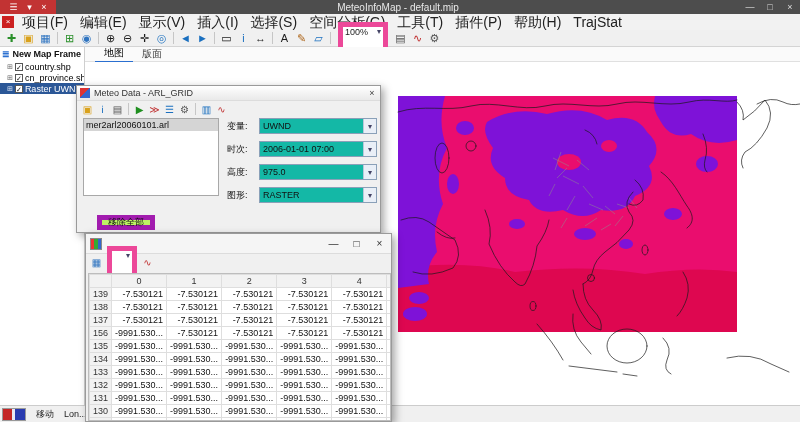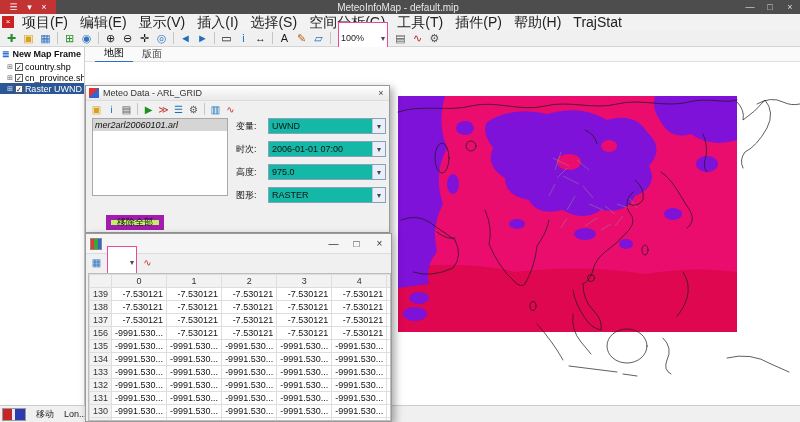--- a/index.html
+++ b/index.html
@@ -19,21 +19,21 @@
   .menubar { position:absolute; left:0; top:14px; width:800px; height:16px; background:#f2f2f2; display:flex; align-items:center; }
   .rec-stop { width:12px; height:12px; margin:0 2px; background:#cc2222; color:#fff; font-size:8px; line-height:12px; text-align:center; }
   .menu-items { display:flex; height:16px; align-items:center; }
   .menu-item { font-size:14px; color:#222; padding:0 6px; line-height:16px; white-space:nowrap; }
 
   
   .toolbar { position:absolute; left:0; top:30px; width:800px; height:17px; background:#f0f0f0; border-bottom:1px solid #d4d4d4; display:flex; align-items:center; padding-left:3px; }
   .tb-group { display:flex; align-items:center; }
   .tool-icon { width:17px; height:15px; display:flex; align-items:center; justify-content:center; font-size:11px; line-height:15px; }
   .tb-sep { width:1px; height:12px; background:#c6c6c6; margin:0 3px; }
-  .zoom-combo { width:50px; height:32px; background:#fff; border:1px solid #ec4899; display:flex; align-items:center; justify-content:space-between; font-size:9px; padding:0 2px; margin:0 4px; color:#222; }
+  .zoom-combo { width:50px; height:32px; background:#fff; border:5px solid #ec4899; display:flex; align-items:flex-start; justify-content:space-between; font-size:9px; padding:0 2px; margin:0 4px; color:#222; }
   .combo-arrow { color:#446; font-size:8px; }
 
   
   .toc { position:absolute; left:0; top:47px; width:85px; height:358px; background:#fff; border-right:1px solid #cfcfcf; overflow:hidden; }
   .toc-frame { display:flex; align-items:center; gap:3px; padding:2px 2px; font-size:9px; font-weight:bold; color:#111; white-space:nowrap; }
   .frame-icon { color:#2a6fd0; font-size:9px; }
   .toc-layer { display:flex; align-items:center; gap:2px; height:11px; padding-left:7px; white-space:nowrap; }
   .toc-layer.selected { background:#2b5797; color:#fff; }
   .expand-glyph { font-size:7px; color:#666; }
   .toc-layer.selected .expand-glyph { color:#dce6f5; }
@@ -55,24 +55,24 @@
 
   
   .dialog { position:absolute; background:#f0f0f0; border:1px solid #9a9a9a; box-shadow:3px 3px 8px rgba(0,0,0,0.35); }
   .dlg-titlebar { display:flex; align-items:center; background:linear-gradient(#ffffff,#e9e9e9); border-bottom:1px solid #dcdcdc; }
   .dlg-title { font-size:9px; color:#333; margin-left:4px; white-space:nowrap; }
   .dlg-close { margin-left:auto; width:16px; text-align:center; color:#444; font-size:9px; }
   .dlg-toolbar { display:flex; align-items:center; padding:1px 3px; height:16px; }
   .dlg-toolbar .tool-icon { width:15px; height:14px; font-size:10px; }
 
   
-  .meteo-dialog { left:85px; top:85px; width:305px; height:148px; z-index:10; }
+  .meteo-dialog { left:76px; top:85px; width:305px; height:148px; z-index:10; }
   .meteo-dialog .dlg-titlebar { height:15px; }
   .dlg-icon { width:10px; height:10px; margin-left:3px; background:linear-gradient(135deg,#d33 0 50%, #36c 50% 100%); flex:0 0 auto; }
-  .file-list { position:absolute; left:6px; top:32px; width:136px; height:78px; background:#fff; border:1px solid #a8a8a8; overflow:hidden;font-style:italic; }
+  .file-list { position:absolute; left:6px; top:32px; width:136px; height:78px; background:#fff; border:1px solid #a8a8a8; overflow:hidden; }
   .file-item { font-size:9px; color:#111; padding:1px 2px; white-space:nowrap; overflow:hidden; }
   .file-item.selected { background:#d5d5d5; }
   .remove-all-btn { position:absolute; left:20px; top:129px; width:58px; height:15px; background:#bef264; border:5px solid #a21caf; font-size:9px; color:#111; display:flex; align-items:center; justify-content:center; }
   .fields { position:absolute; left:150px; top:32px; width:150px; }
   .field-row { display:flex; align-items:center; margin-bottom:7px; }
   .field-label { width:32px; font-size:9px; color:#111; flex:0 0 auto; }
   .combo { flex:1; height:16px; background:#14b8a6; border:1px solid #8aa0b8; display:flex; align-items:center; overflow:hidden; }
   .combo-value { flex:1; font-size:9px; color:#111; padding-left:3px; white-space:nowrap; overflow:hidden; }
   .combo .drop { width:13px; height:100%; background:#e9eff7; border-left:1px solid #b9c8da; color:#446; font-size:8px; display:flex; align-items:center; justify-content:center; flex:0 0 auto; }
 

